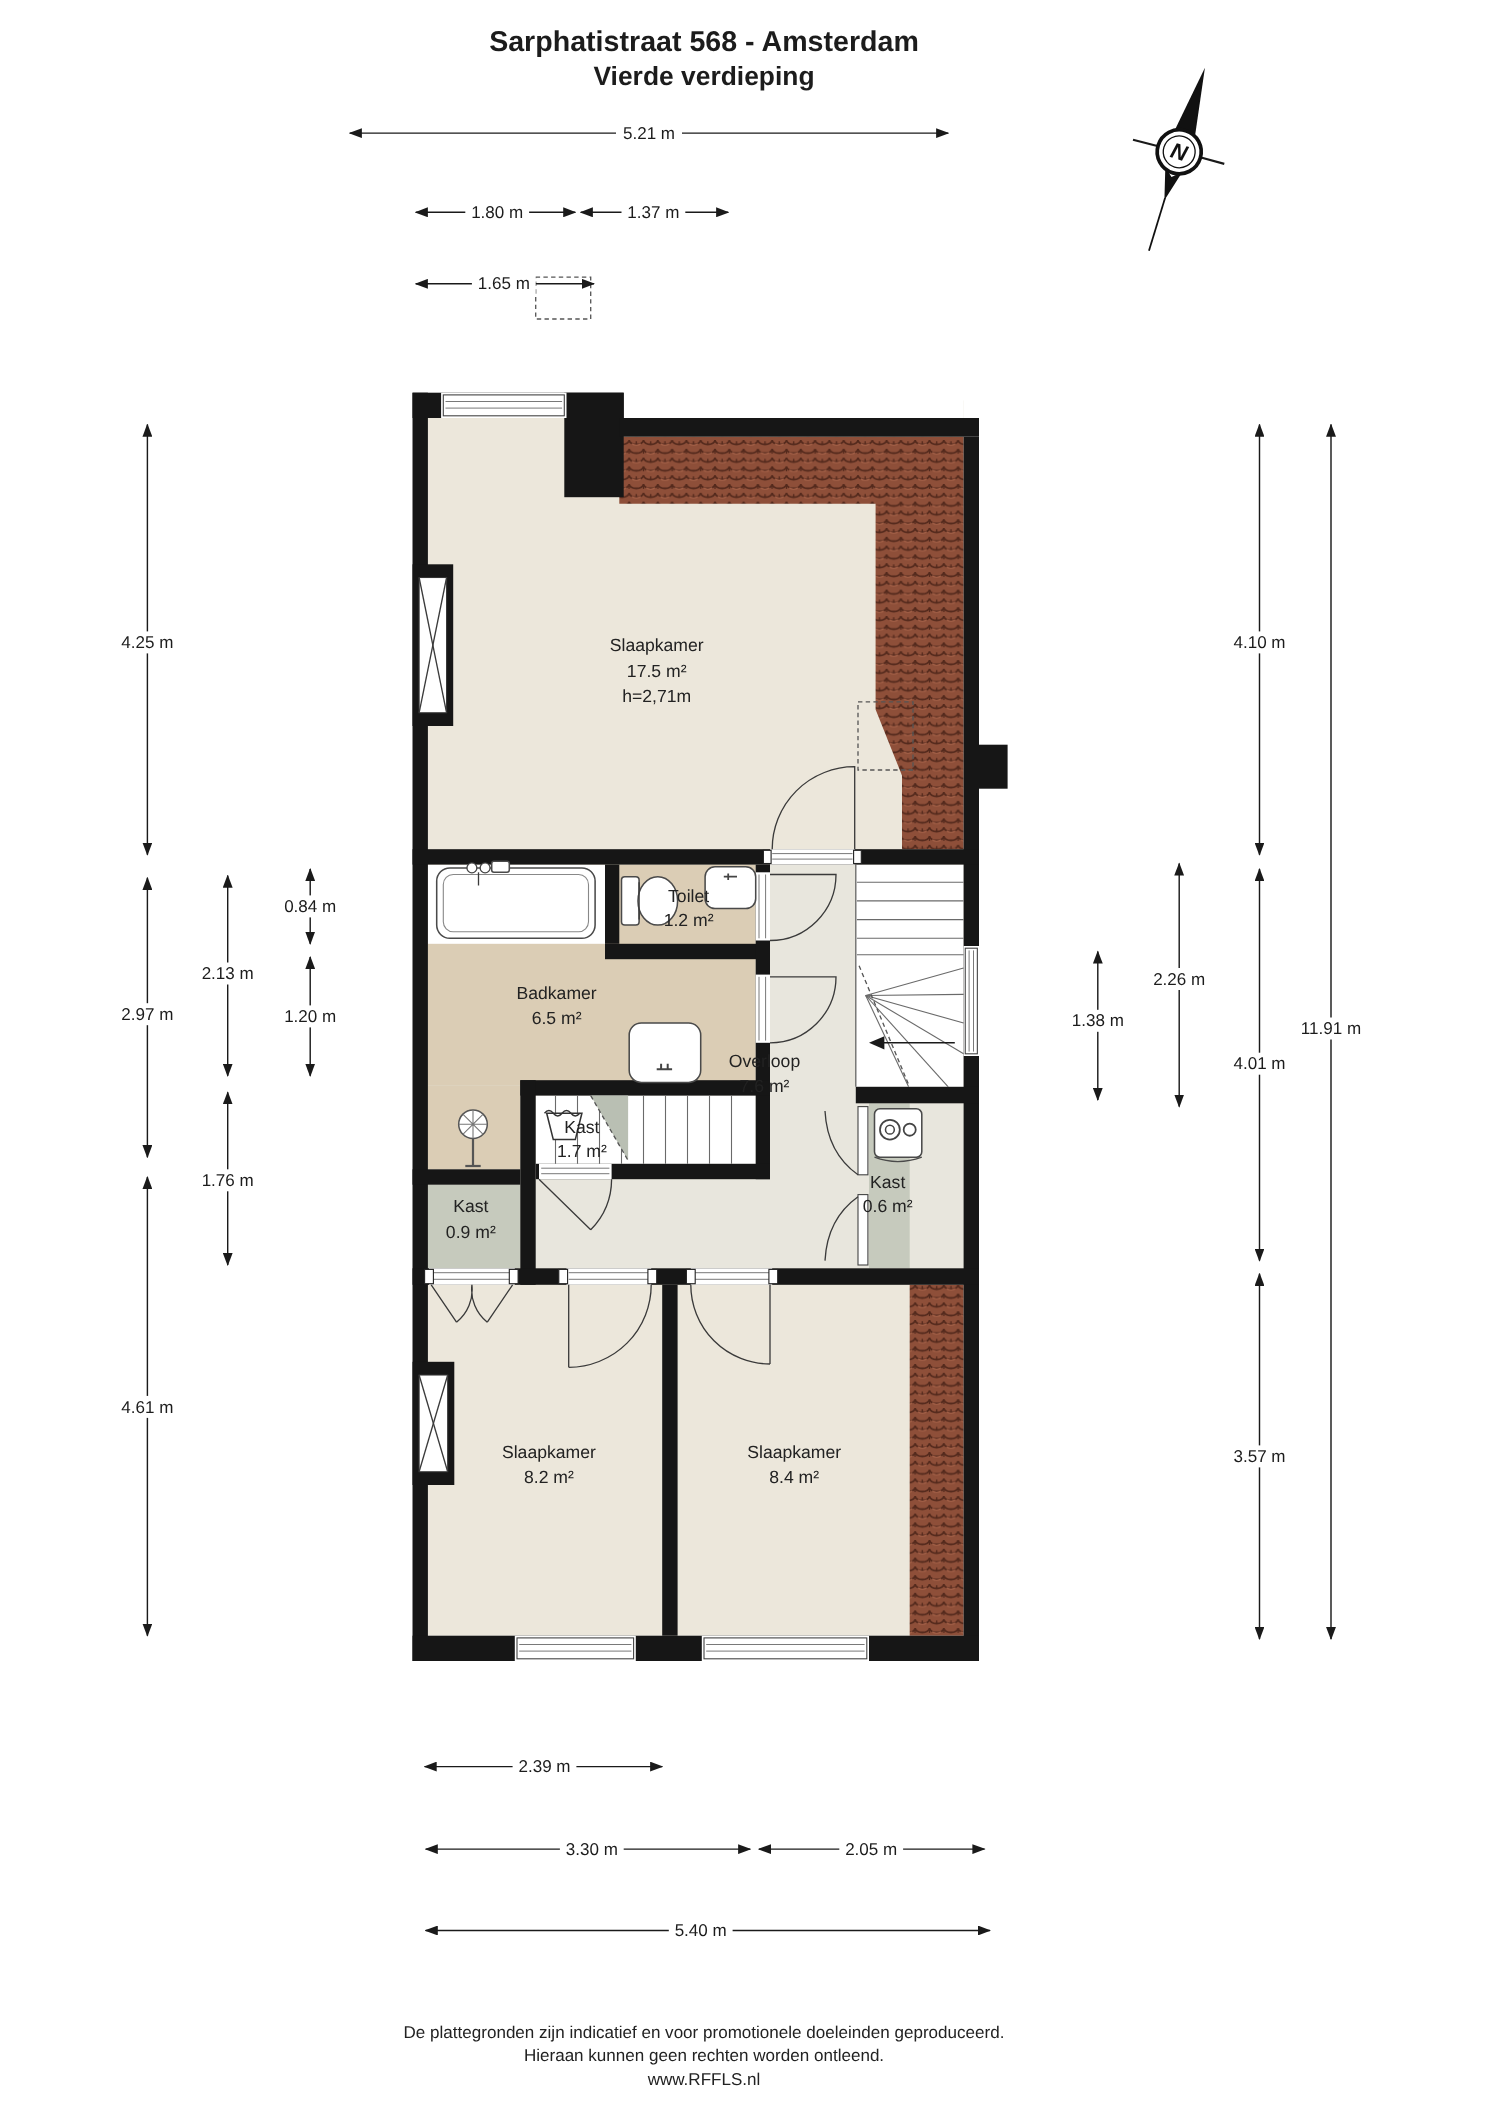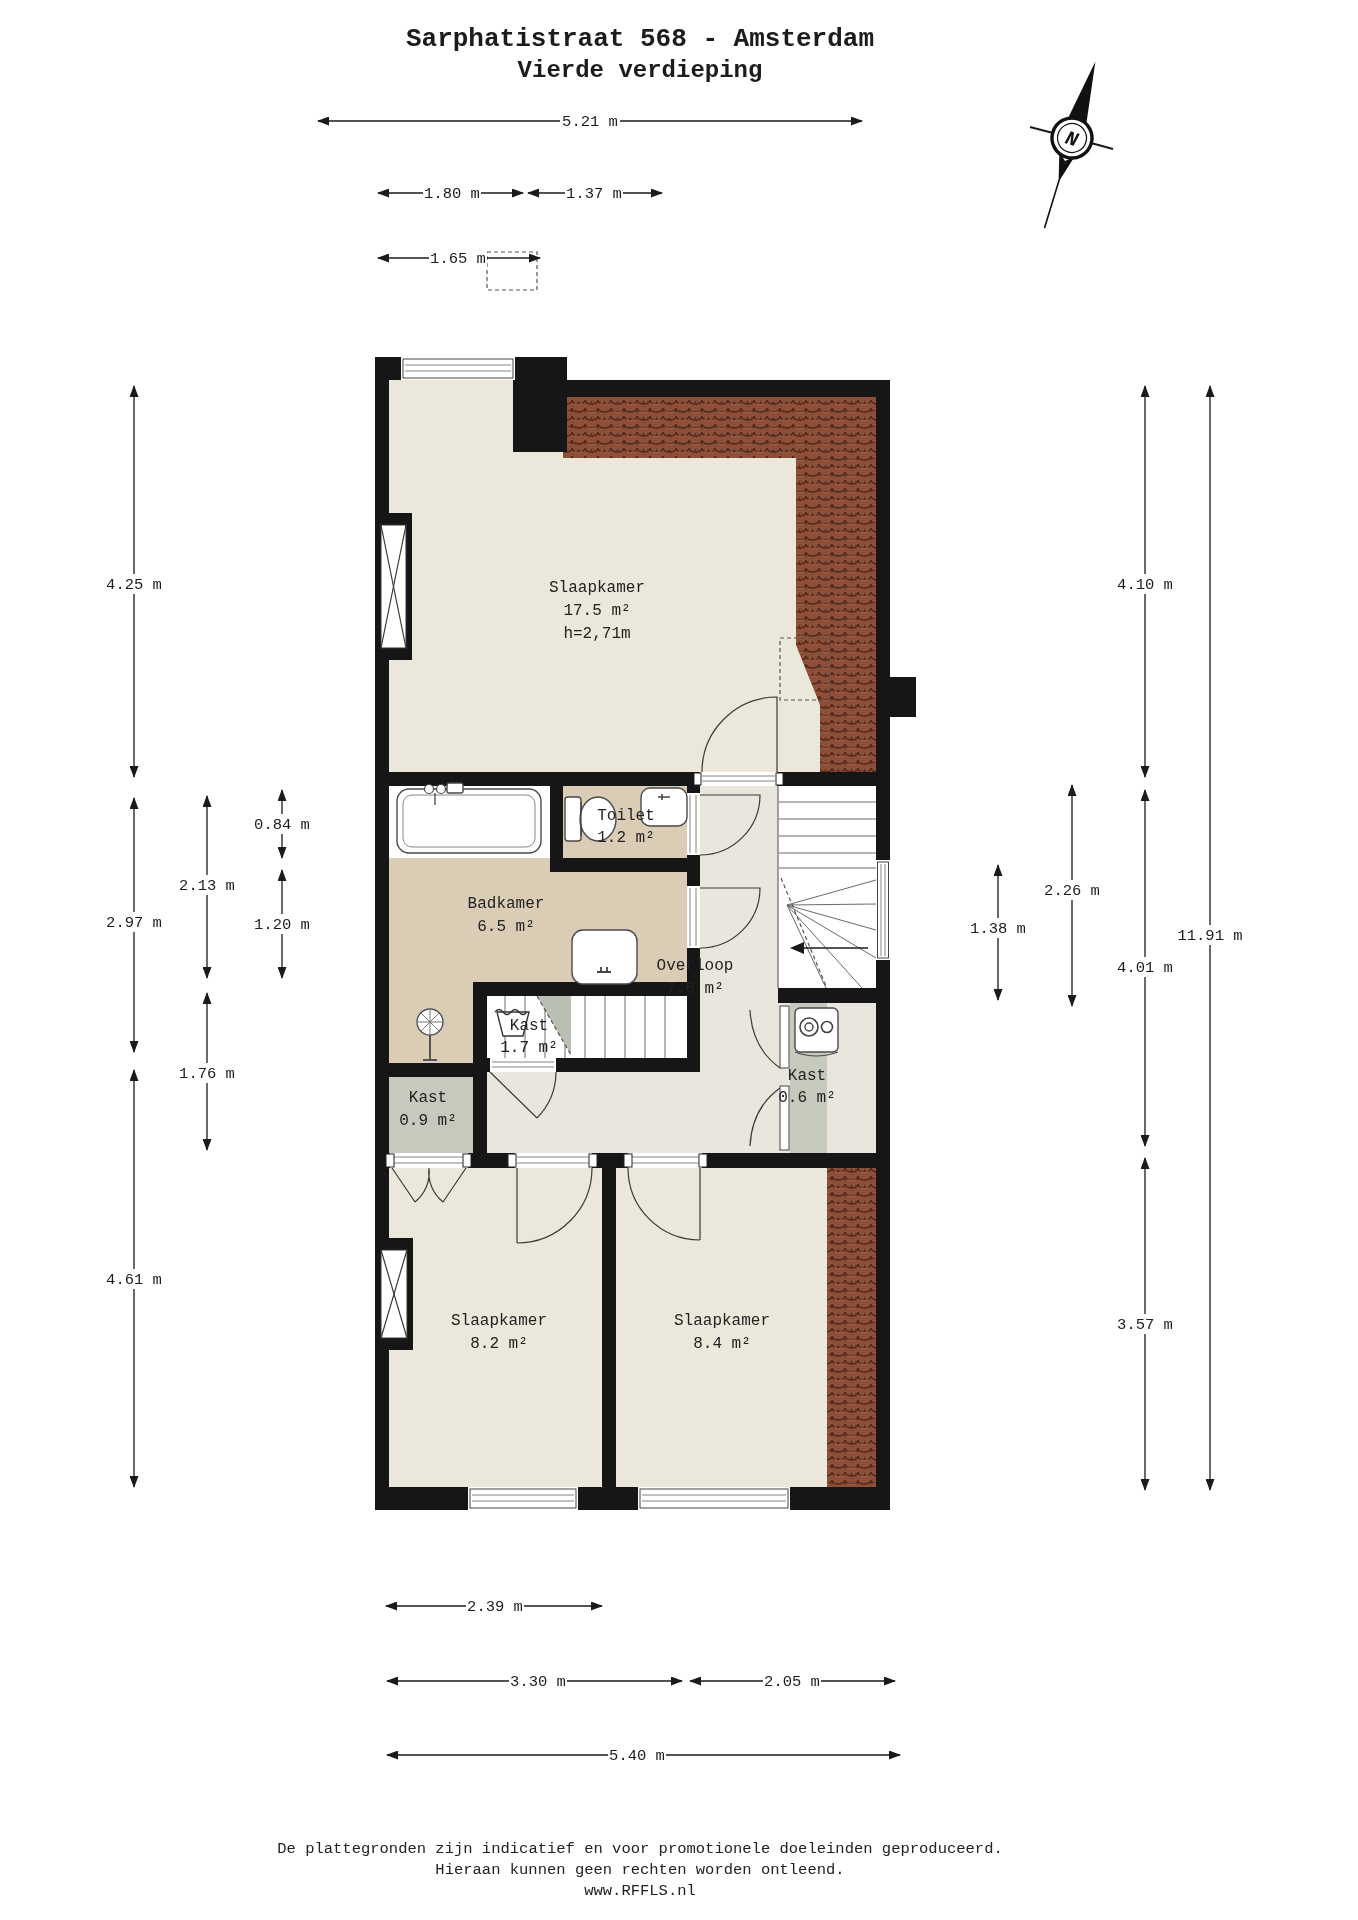--- a/index.html
+++ b/index.html
@@ -1,16 +1,16 @@
 <!DOCTYPE html>
 <html><head>
 <meta charset="utf-8">
 <style>
   html,body{margin:0;padding:0;background:#ffffff;}
-  .page{width:1358px;height:1920px;position:relative;background:#fff;font-family:Liberation Mono, monospace;}
+  .page{width:1358px;height:1920px;position:relative;background:#fff;font-family:Liberation Sans, sans-serif;}
   svg{display:block;}
   .wall{fill:#161616;stroke:none;}
   .thin{stroke:#3a3a3a;stroke-width:1.2;fill:none;}
   .fixture{stroke:#4a4a4a;stroke-width:1.4;fill:#ffffff;}
   .tread{stroke:#6a6a6a;stroke-width:1;fill:none;}
   .dimline{stroke:#1a1a1a;stroke-width:1.3;fill:none;}
   .dimbg{fill:#ffffff;}
   .dimtext{font-size:15.5px;fill:#1c1c1c;text-anchor:middle;dominant-baseline:middle;}
   .roomname{font-size:16px;fill:#222222;text-anchor:middle;}
   .title1{font-size:26px;font-weight:bold;fill:#1c1c1c;text-anchor:middle;}

